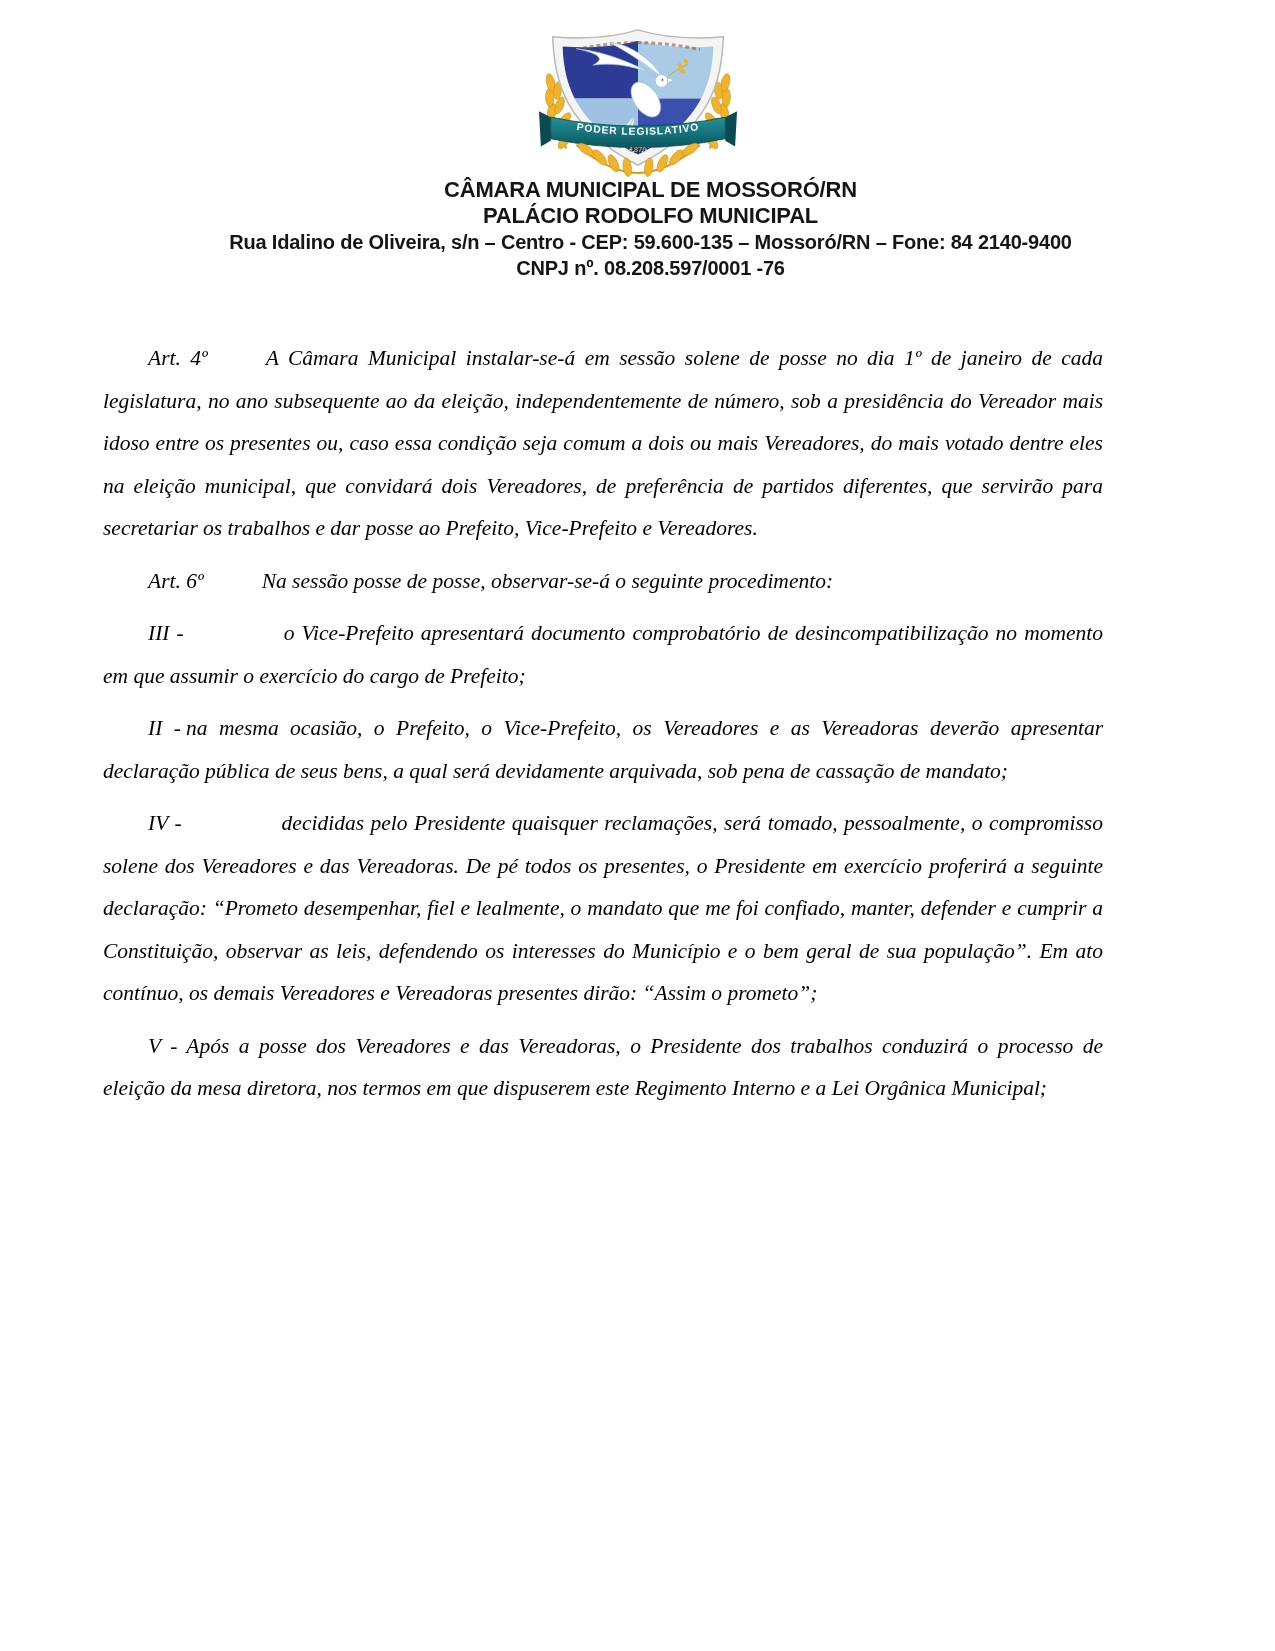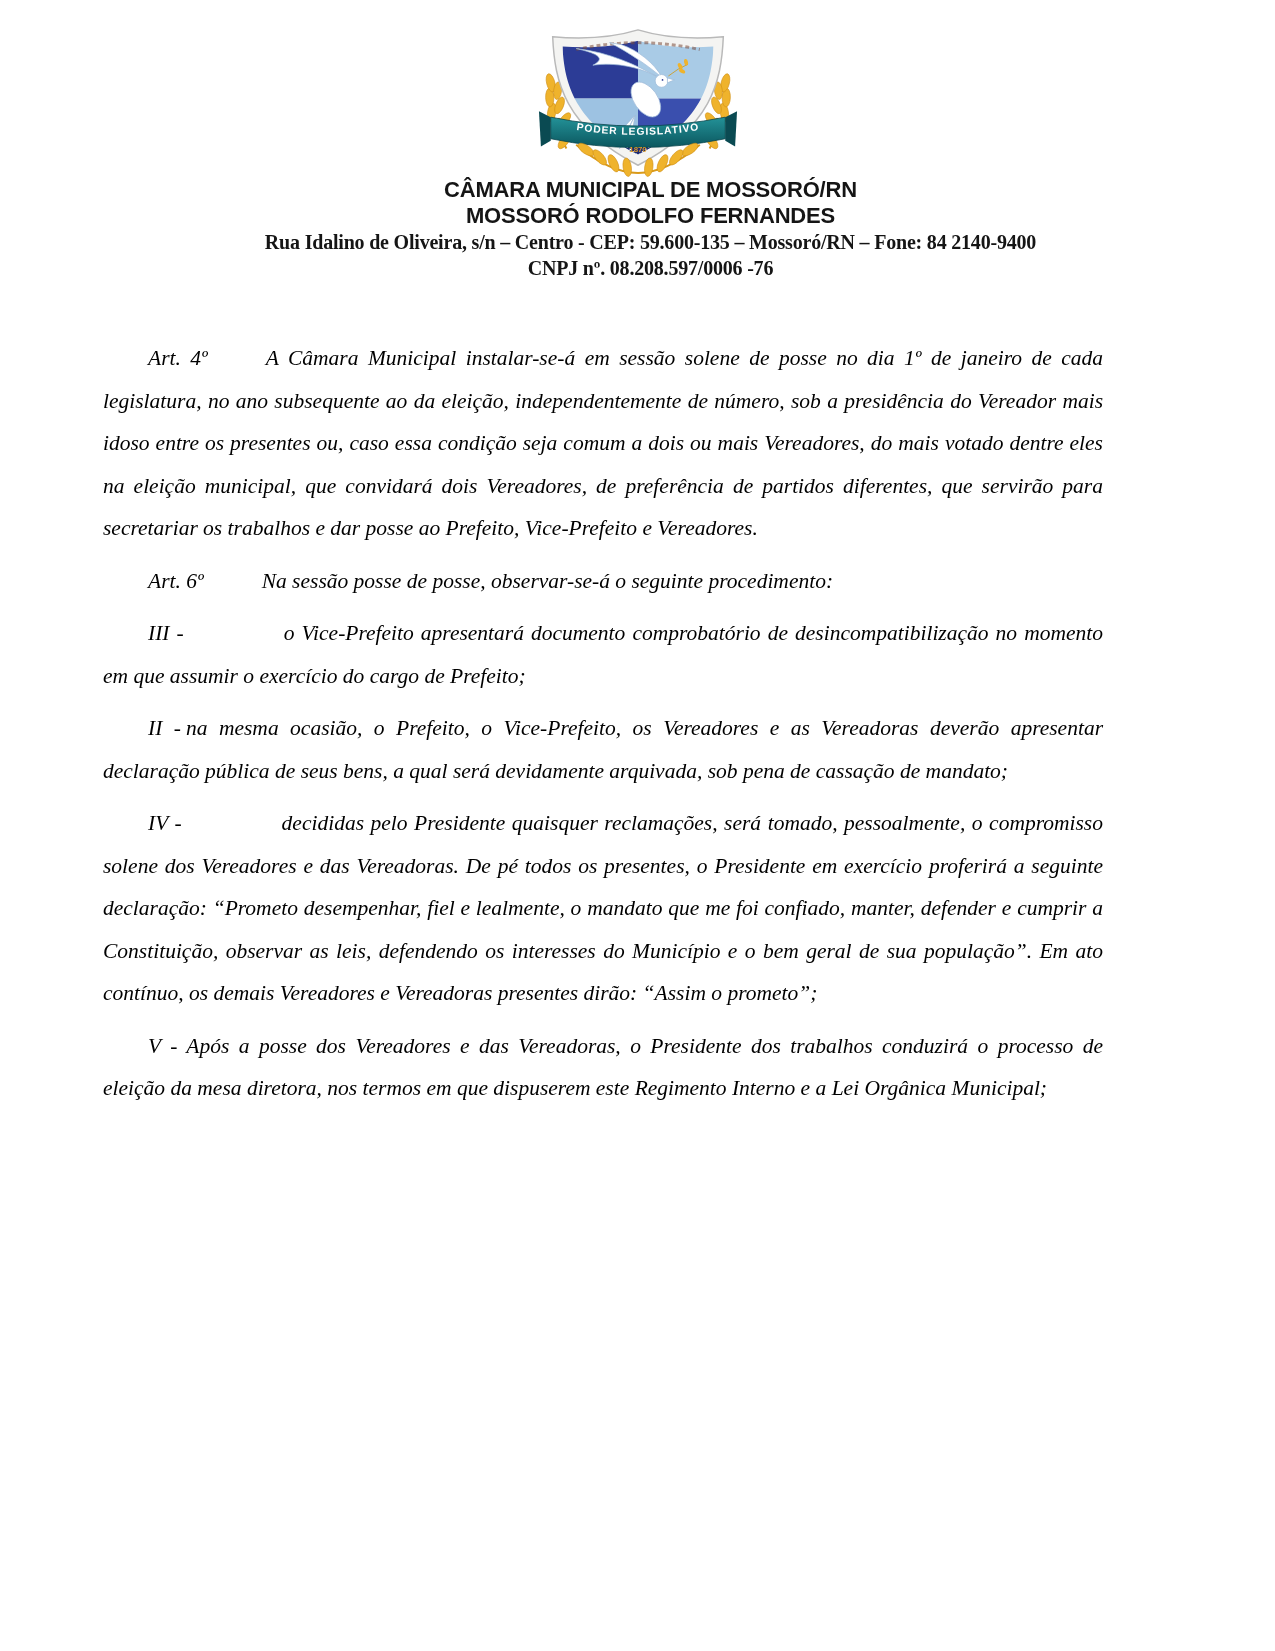--- a/index.html
+++ b/index.html
@@ -4,21 +4,21 @@
 <style>
   html,body{margin:0;padding:0;background:#ffffff;}
   .page{
     width:1275px;height:1651px;position:relative;background:#ffffff;
     font-family:"Liberation Serif",serif;overflow:hidden;
   }
   .header{width:100%;text-align:center;padding-top:25px;}
   .logo-wrap{display:block;margin:0 auto;}
   .hline{font-family:"Liberation Sans",sans-serif;font-weight:bold;color:#151515;letter-spacing:-0.2px;padding-left:26px;}
   .h-org,.h-building{font-size:22px;line-height:26px;}
-  .h-address,.h-cnpj{font-size:20px;line-height:26px;font-family:Liberation Serif, serif;}
+  .h-address,.h-cnpj{font-size:20px;line-height:26px;}
   .doc{margin:56px 0 0 103px;width:1000px;}
   .para{
     font-size:21.5px;line-height:42.5px;text-align:justify;text-indent:45px;
     margin:0 0 10px 0;color:#000;font-style:italic;
   }
   .plabel{white-space:pre;}
   .tab{display:inline-block;height:2px;}
   .tab-lg{width:58px;}
   .tab-xl{width:100px;}
   .tab-sm{width:9px;}
@@ -104,23 +104,23 @@
         </text>
       </g>
 
       <text x="125" y="130" text-anchor="middle" font-family="Liberation Sans, sans-serif" font-size="8" font-weight="bold" fill="#D99A2B">1870</text>
 
       <use href="#laurelBottomLeft"></use>
       <use href="#laurelBottomLeft" transform="translate(250,0) scale(-1,1)"></use>
     </svg>
 
     <div class="hline h-org">CÂMARA MUNICIPAL DE MOSSORÓ/RN</div>
-    <div class="hline h-building">MOSSORÓ RODOLFO FERNANDES</div>
+    <div class="hline h-building">PALÁCIO RODOLFO MUNICIPAL</div>
     <div class="hline h-address">Rua Idalino de Oliveira, s/n – Centro - CEP: 59.600-135 – Mossoró/RN – Fone: 84 2140-9400</div>
-    <div class="hline h-cnpj">CNPJ nº.  08.208.597/0006 -76</div>
+    <div class="hline h-cnpj">CNPJ nº.  08.208.597/0001 -76</div>
   </div>
 
   <div class="doc">
       <p class="para"><span class="plabel">Art. 4º</span><span class="tab tab-lg"></span><span>A Câmara Municipal instalar-se-á em sessão solene de posse no dia 1º de janeiro de cada legislatura, no ano subsequente ao da eleição, independentemente de número, sob a presidência do Vereador mais idoso entre os presentes ou, caso essa condição seja comum a dois ou mais Vereadores, do mais votado dentre eles na eleição municipal, que convidará dois Vereadores, de preferência de partidos diferentes, que servirão para secretariar os trabalhos e dar posse ao Prefeito, Vice-Prefeito e Vereadores.</span></p>
       <p class="para"><span class="plabel">Art. 6º</span><span class="tab tab-lg"></span><span>Na sessão posse de posse, observar-se-á o seguinte procedimento:</span></p>
       <p class="para"><span class="plabel">III -</span><span class="tab tab-xl"></span><span>o Vice-Prefeito apresentará documento comprobatório de desincompatibilização no momento em que assumir o exercício do cargo de Prefeito;</span></p>
       <p class="para"><span class="plabel">II -</span><span class="tab tab-xs"></span><span>na mesma ocasião, o Prefeito, o Vice-Prefeito, os Vereadores e as Vereadoras deverão apresentar declaração pública de seus bens, a qual será devidamente arquivada, sob pena de cassação de mandato;</span></p>
       <p class="para"><span class="plabel">IV -</span><span class="tab tab-xl"></span><span>decididas pelo Presidente quaisquer reclamações, será tomado, pessoalmente, o compromisso solene dos Vereadores e das Vereadoras. De pé todos os presentes, o Presidente em exercício proferirá a seguinte declaração: “Prometo desempenhar, fiel e lealmente, o mandato que me foi confiado, manter, defender e cumprir a Constituição, observar as leis, defendendo os interesses do Município e o bem geral de sua população”. Em ato contínuo, os demais Vereadores e Vereadoras presentes dirão: “Assim o prometo”;</span></p>
       <p class="para"><span class="plabel">V -</span><span class="tab tab-sm"></span><span>Após a posse dos Vereadores e das Vereadoras, o Presidente dos trabalhos conduzirá o processo de eleição da mesa diretora, nos termos em que dispuserem este Regimento Interno e a Lei Orgânica Municipal;</span></p>
     </div>

